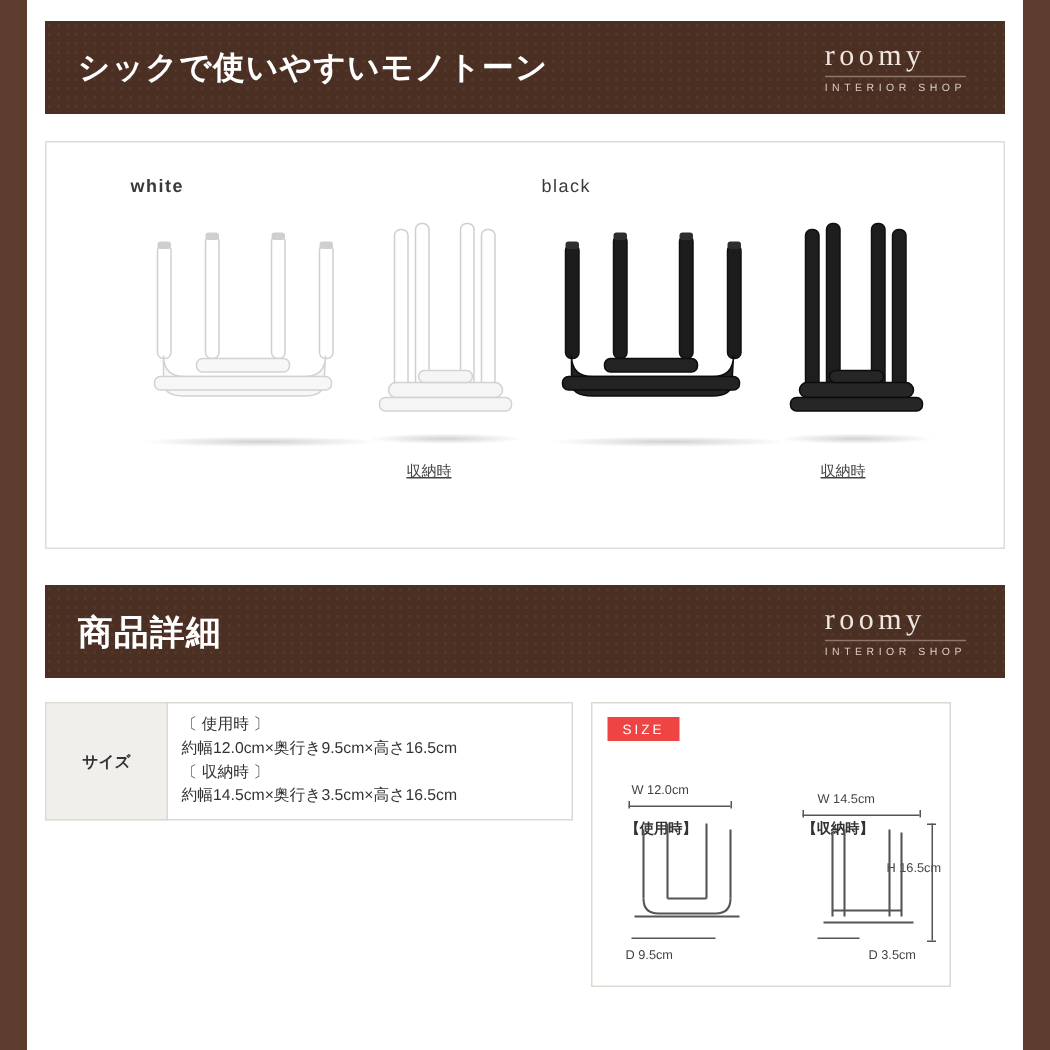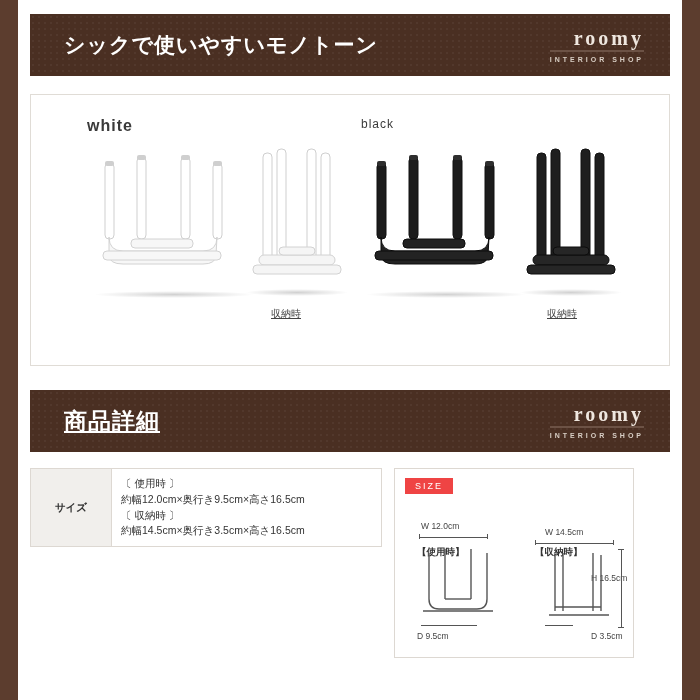--- a/index.html
+++ b/index.html
@@ -28,46 +28,46 @@
     padding:0 22px;
     overflow:hidden;
   }
   .banner::after{
     content:"";position:absolute;inset:0;
     background-image:radial-gradient(rgba(255,255,255,.045) 1px, transparent 1.3px);
     background-size:6px 6px;
     pointer-events:none;
   }
   .banner h1{
-    margin:12px;font-size:21px;font-weight:700;color:#fff;letter-spacing:1px;
+    margin:0;font-size:21px;font-weight:700;color:#fff;letter-spacing:1px;
     position:relative;z-index:2;
   }
   .brand{
     position:absolute;right:26px;top:50%;transform:translateY(-50%);
-    text-align:right;z-index:2;font-weight:bold;
+    text-align:left;z-index:2;
   }
   .brand .b1{
     font-family:"Liberation Serif","DejaVu Serif",serif;
     font-size:20px;color:#efe7df;letter-spacing:3px;line-height:1;
   }
   .brand .b2{
     font-size:7px;color:#d8cec4;letter-spacing:3px;margin-top:4px;
   }
   .brand .rule{height:1px;background:#8d7768;margin:3px 0 3px 0;}
 
   
   .photo-panel{
     margin:18px 12px 0 12px;
     border:1px solid #e0dcd6;
     height:272px;
     position:relative;
     background:#fff;
     box-sizing:border-box;
   }
-  .lbl-white{position:absolute;left:56px;top:22px;font-size:16px;font-weight:700;color:#3a3a3a;letter-spacing:1px;}
+  .lbl-white{position:absolute;left:56px;top:22px;font-size:12px;font-weight:700;color:#3a3a3a;letter-spacing:1px;}
   .lbl-black{position:absolute;left:330px;top:22px;font-size:12px;font-weight:400;color:#3a3a3a;letter-spacing:1px;}
   .cap{position:absolute;font-size:10px;color:#444;text-decoration:underline;}
   .cap-w{left:240px;top:212px;}
   .cap-b{left:516px;top:212px;}
 
   
   .rack{position:absolute;}
 
   
   .wo{left:66px;top:58px;width:150px;height:132px;}
@@ -75,21 +75,21 @@
   .wf{left:218px;top:52px;width:96px;height:140px;}
   .bf{left:492px;top:52px;width:96px;height:140px;}
 
   .shadow{
     position:absolute;height:7px;border-radius:50%;
     background:radial-gradient(ellipse at center, rgba(0,0,0,.18), rgba(0,0,0,0) 70%);
   }
 
   
   .banner2{margin-top:24px;}
-  .banner2 h1{font-size:23px;text-decoration:underline;}
+  .banner2 h1{font-size:23px;}
 
   
   .spec-wrap{
     margin:16px 12px 0 12px;
     display:flex;gap:12px;align-items:flex-start;
   }
   table.spec{
     border-collapse:collapse;
     width:352px;
     font-size:10.5px;
@@ -128,21 +128,21 @@
   .size-head{
     position:absolute;font-size:9.5px;color:#333;font-weight:700;margin-top:43px;
   }
   .sh1{left:22px;top:34px;}
   .sh2{left:140px;top:34px;}
   .dim{position:absolute;font-size:8.5px;color:#444;}
   .d-w1{left:26px;top:52px;}
   .d-w2{left:150px;top:58px;}
   .d-h{left:196px;top:104px;}
   .d-d1{left:22px;top:162px;}
-  .d-d2{left:148px;top:162px;padding-left:48px;}
+  .d-d2{left:136px;top:162px;padding-left:48px;}
 
   .arrow{position:absolute;background:#555;}
   .arrow.h{height:1px;}
   .arrow.v{width:1px;}
   .tick{position:absolute;background:#555;width:1px;height:5px;}
 
   .mini{position:absolute;}
 </style>
 </head>
 <body>

